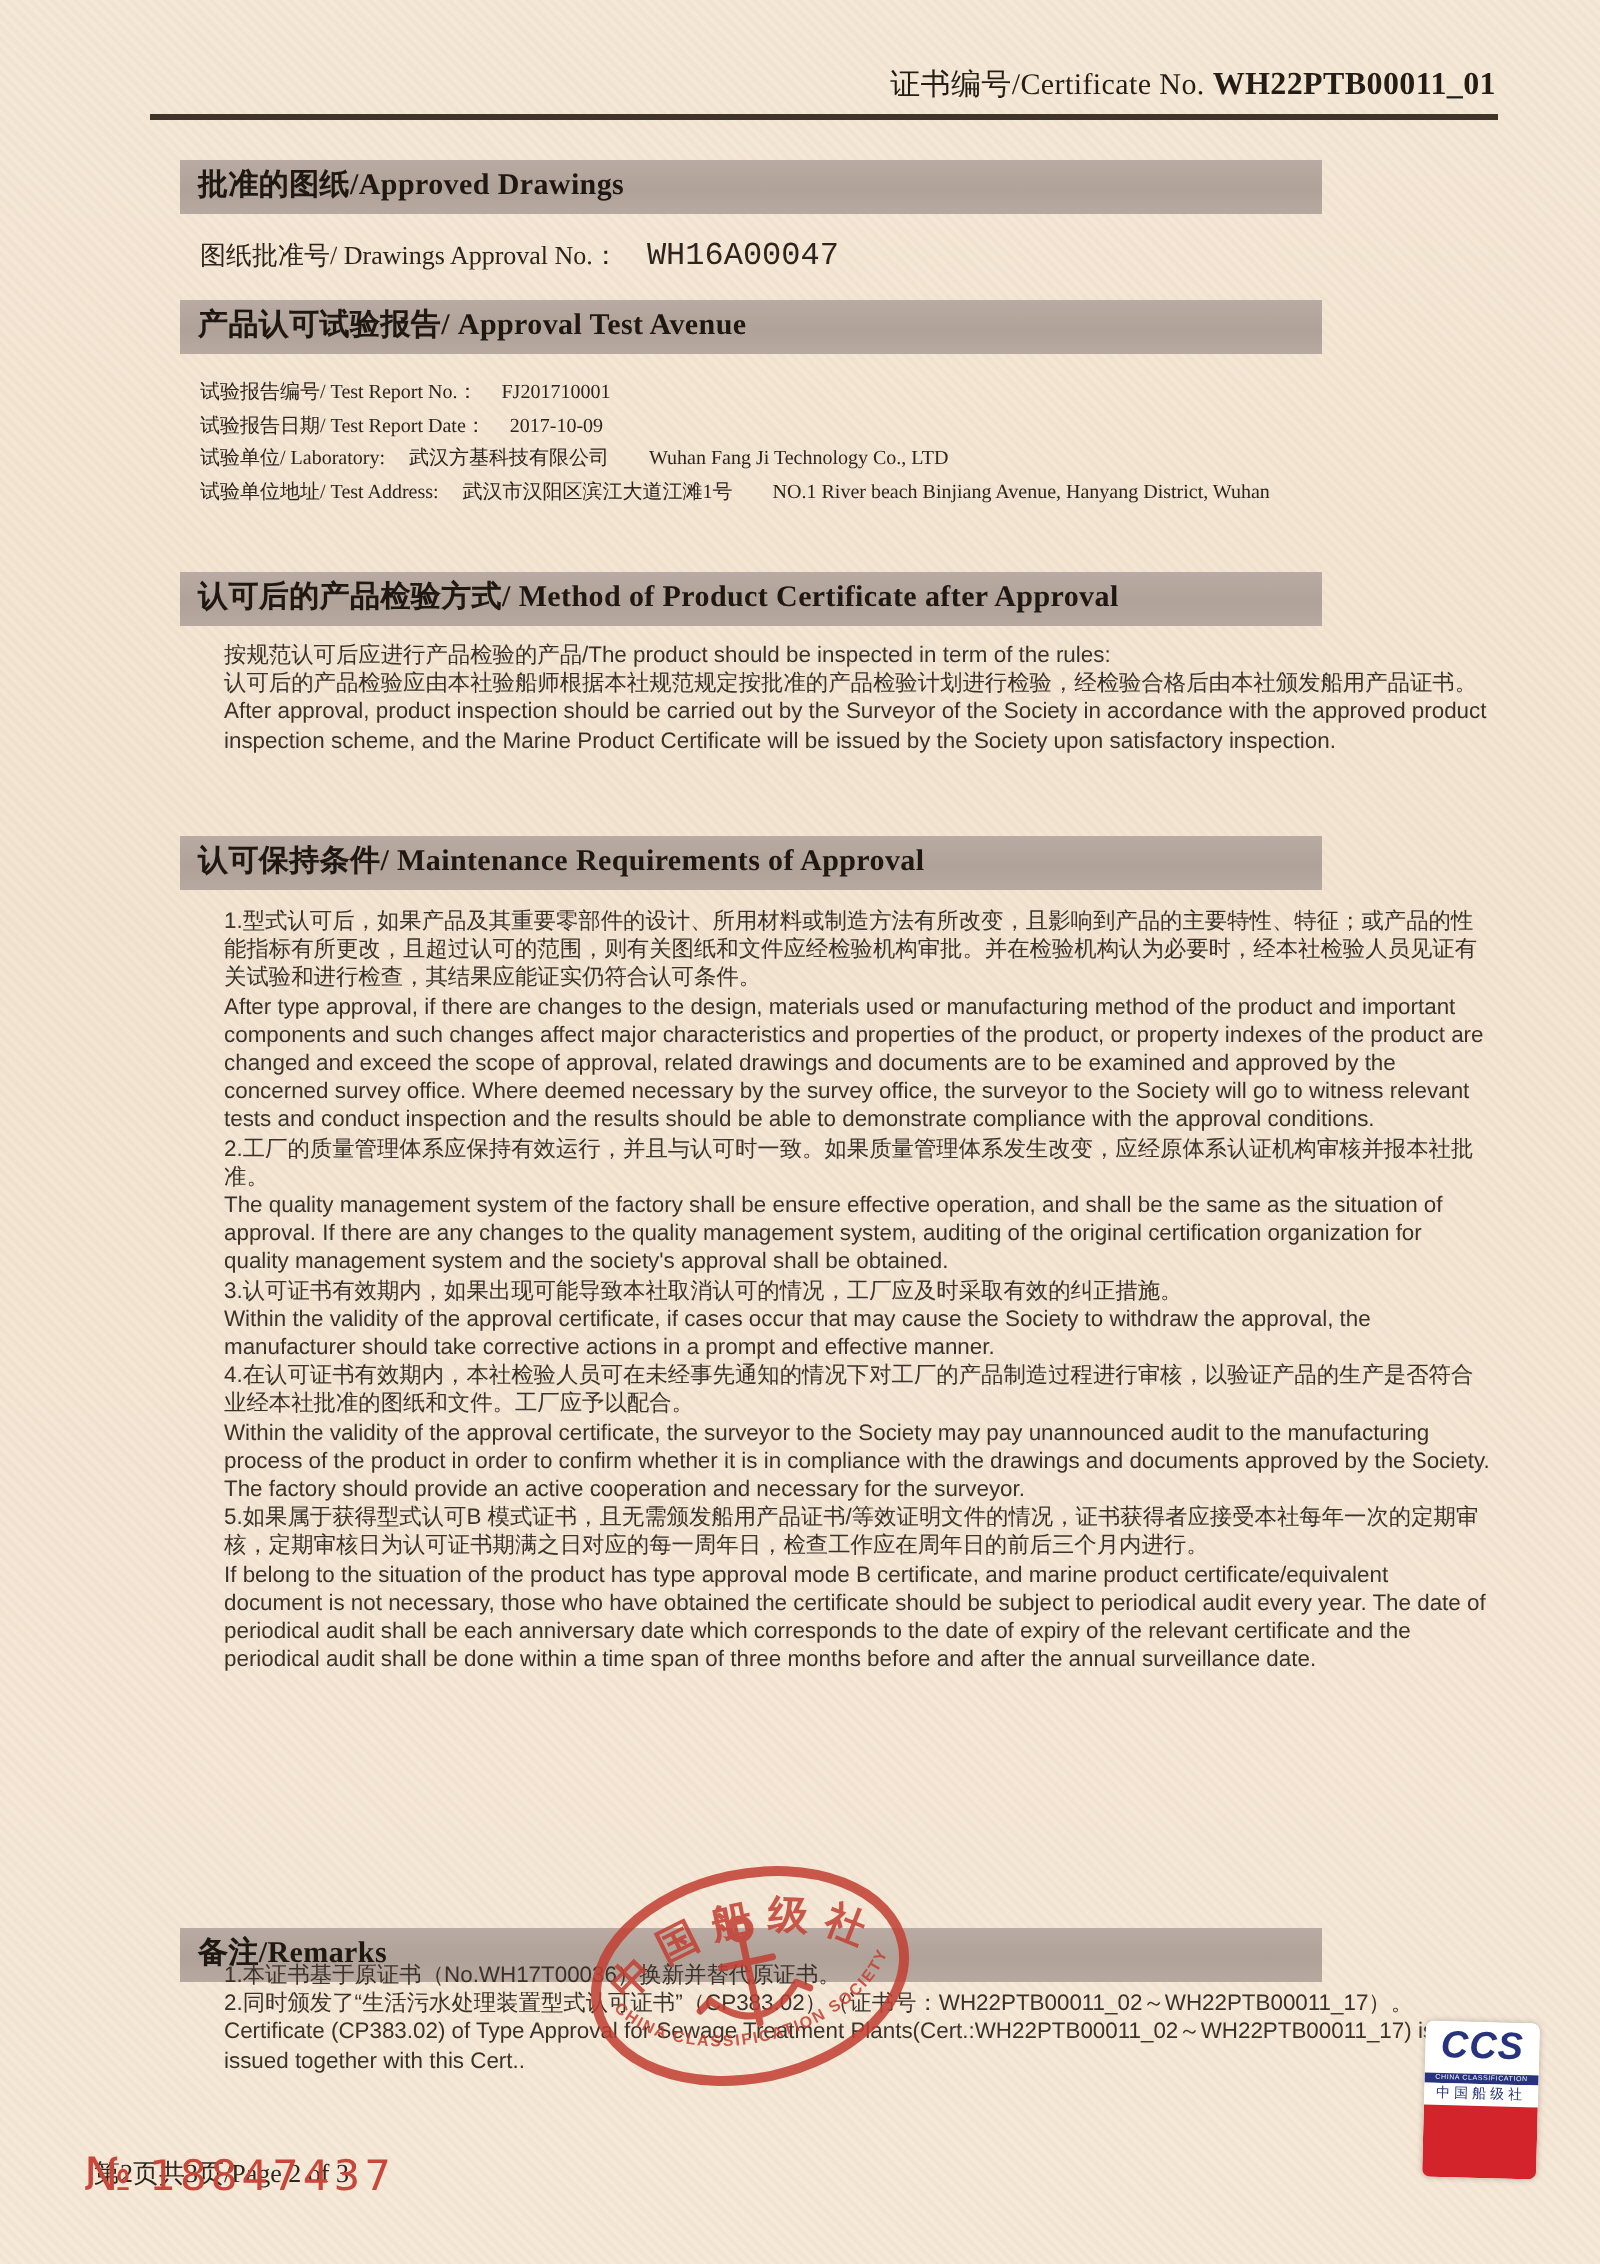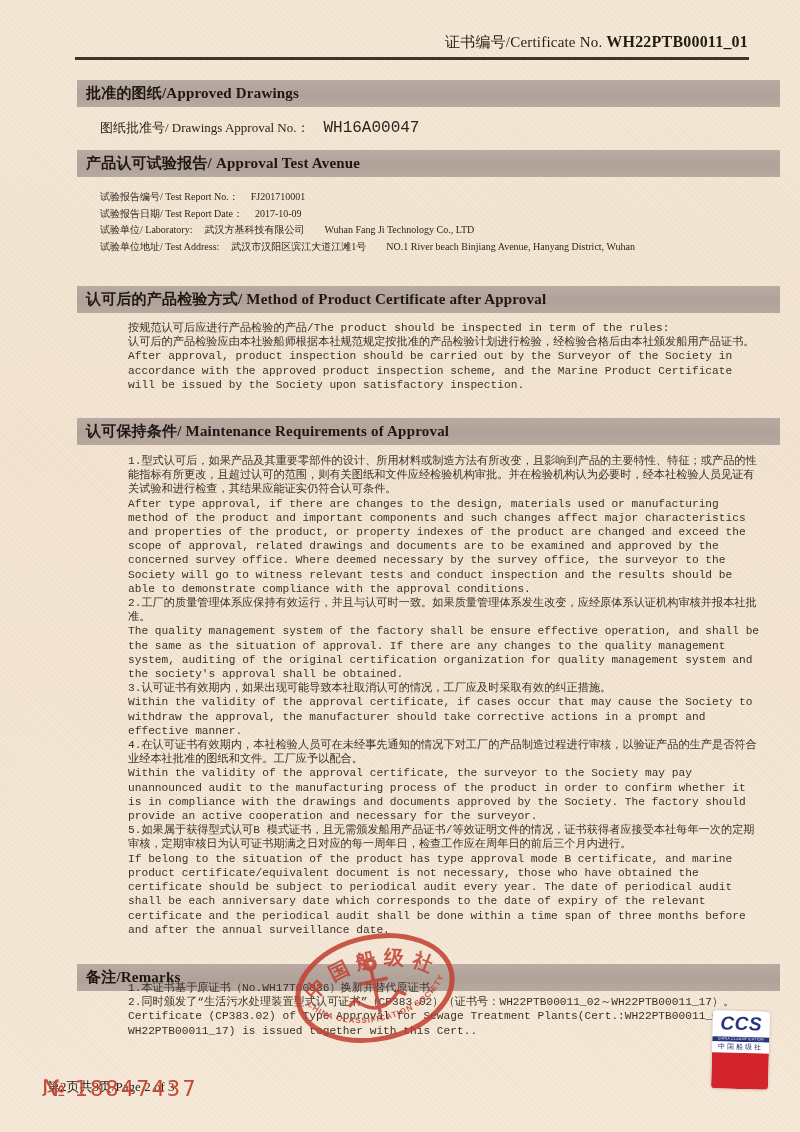--- a/index.html
+++ b/index.html
@@ -18,37 +18,37 @@
     position:absolute;top:33px;left:30px;width:718px;
     text-align:right;font-size:15px;color:#241d16;
     letter-spacing:.2px;
   }
   .cert-line .num{font-weight:bold;font-size:16px;}
   .rule{
     position:absolute;top:57px;left:75px;width:674px;height:2.5px;
     background:#3e342a;
   }
   .bar{
-    position:absolute;left:77px;width:703px;height:27px;
+    position:absolute;left:90px;width:571px;height:27px;
     background:linear-gradient(180deg,#b9aba3 0%,#b1a299 55%,#b7a8a0 100%);
     line-height:27px;
   }
   .bar .t{
     padding-left:9px;font-size:15px;font-weight:bold;color:#1f1812;
     letter-spacing:.2px;white-space:nowrap;
   }
   .bar1{top:80px;} .bar2{top:150px;} .bar3{top:286px;} .bar4{top:418px;} .bar5{top:940px;margin-top:24px;}
   .labelrow{position:absolute;left:100px;font-size:13px;color:#2c241d;}
   .labelrow .v{padding-left:14px;font-family:"Liberation Mono","DejaVu Sans Mono",monospace;font-size:16px;margin-top:32px;}
   .drawings-row{top:119px;}
   .tr-rows{position:absolute;top:189px;left:100px;width:648px;font-size:10px;color:#2c241d;}
   .tr-rows .row{line-height:16.5px;}
   .tr-rows .v{padding-left:12px;}
-  .paras{position:absolute;left:128px;width:634px;overflow:hidden;
-    font-family:Liberation Mono, monospace;
+  .paras{position:absolute;left:112px;width:634px;overflow:hidden;
+    font-family:Liberation Sans, sans-serif;
     font-size:11.2px;line-height:14.2px;color:#3a322a;}
   .inspection-paras{top:321px;height:95px;}
   .maintenance-paras{top:454px;height:482px;}
   .remarks-paras{top:981px;height:78px;}
   .footer-page{position:absolute;top:1078px;left:47px;font-size:13px;color:#2c241d;}
   .serial{position:absolute;top:1075px;left:42px;color:#c8473a;
     font-family:"DejaVu Sans",sans-serif;font-size:21px;letter-spacing:2px;}
   .serial .pfx{font-size:23px;letter-spacing:0;}
   .stamp{position:absolute;left:292px;top:924px;width:166px;height:128px;
     transform:rotate(-12deg);opacity:.85;pointer-events:none;}

